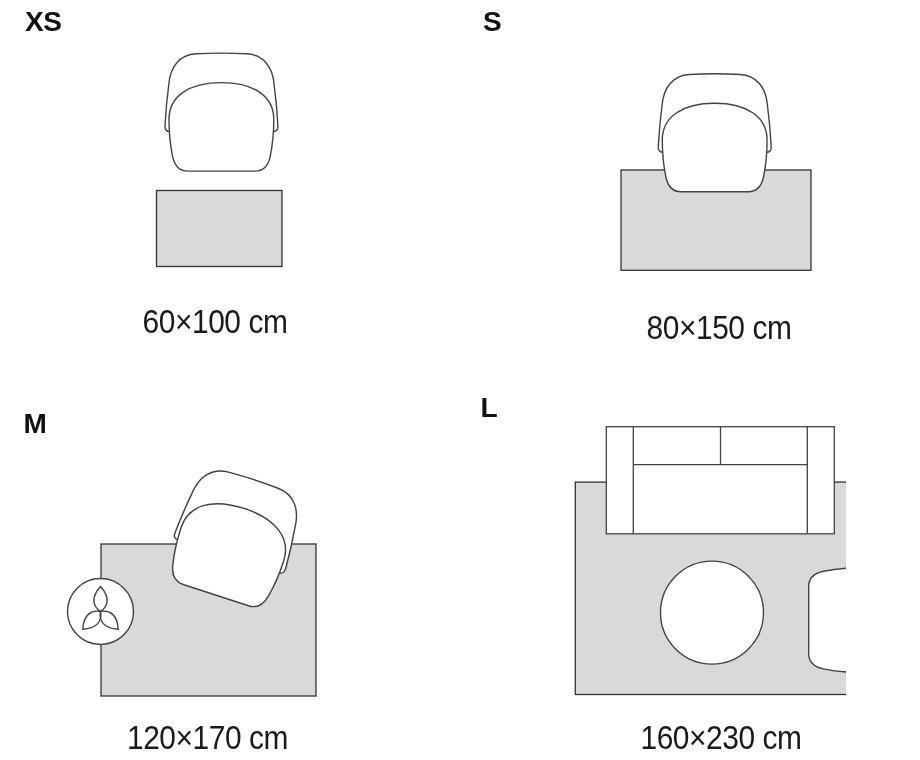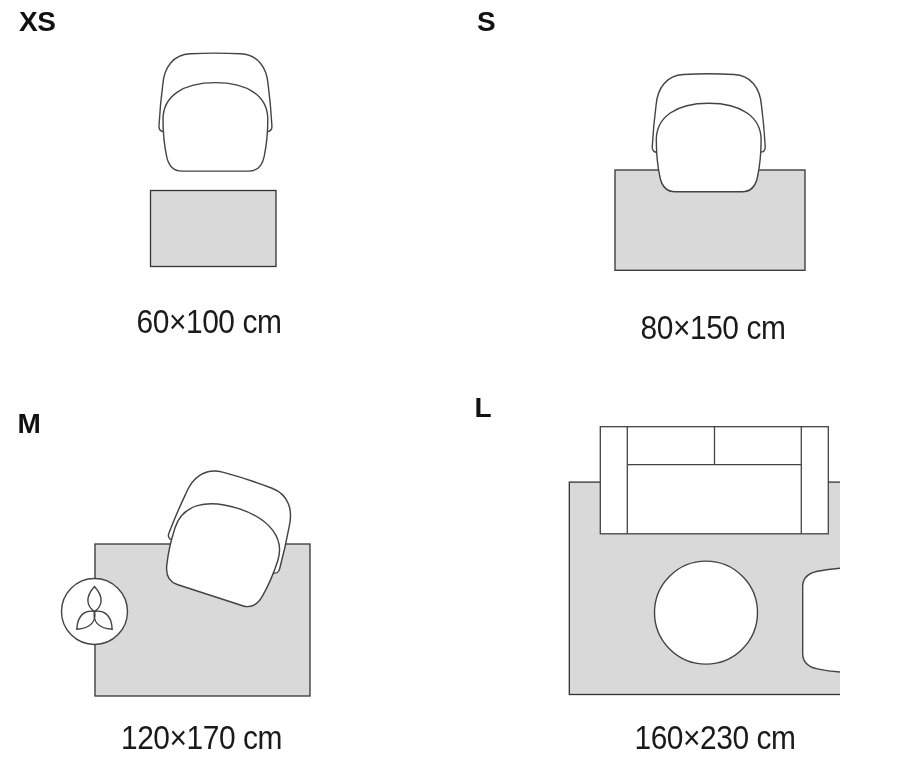--- a/index.html
+++ b/index.html
@@ -1,16 +1,16 @@
 <!DOCTYPE html>
 <html><head>
 <meta charset="utf-8">
 <style>
   html,body{margin:0;padding:0;background:#fff;}
-  .stage{position:relative;width:840px;height:760px;background:#fff;overflow:hidden;}
+  .stage{position:relative;width:840px;height:760px;background:#fff;overflow:hidden;margin-left:6px;}
   svg{display:block;}
   text{font-family:"Liberation Sans",sans-serif;}
 </style>
 </head>
 <body>
 <div class="stage">
 <svg width="920" height="760" viewBox="0 0 920 760">
   <defs>
     <g id="chair">
       <path d="M 0.8,73

